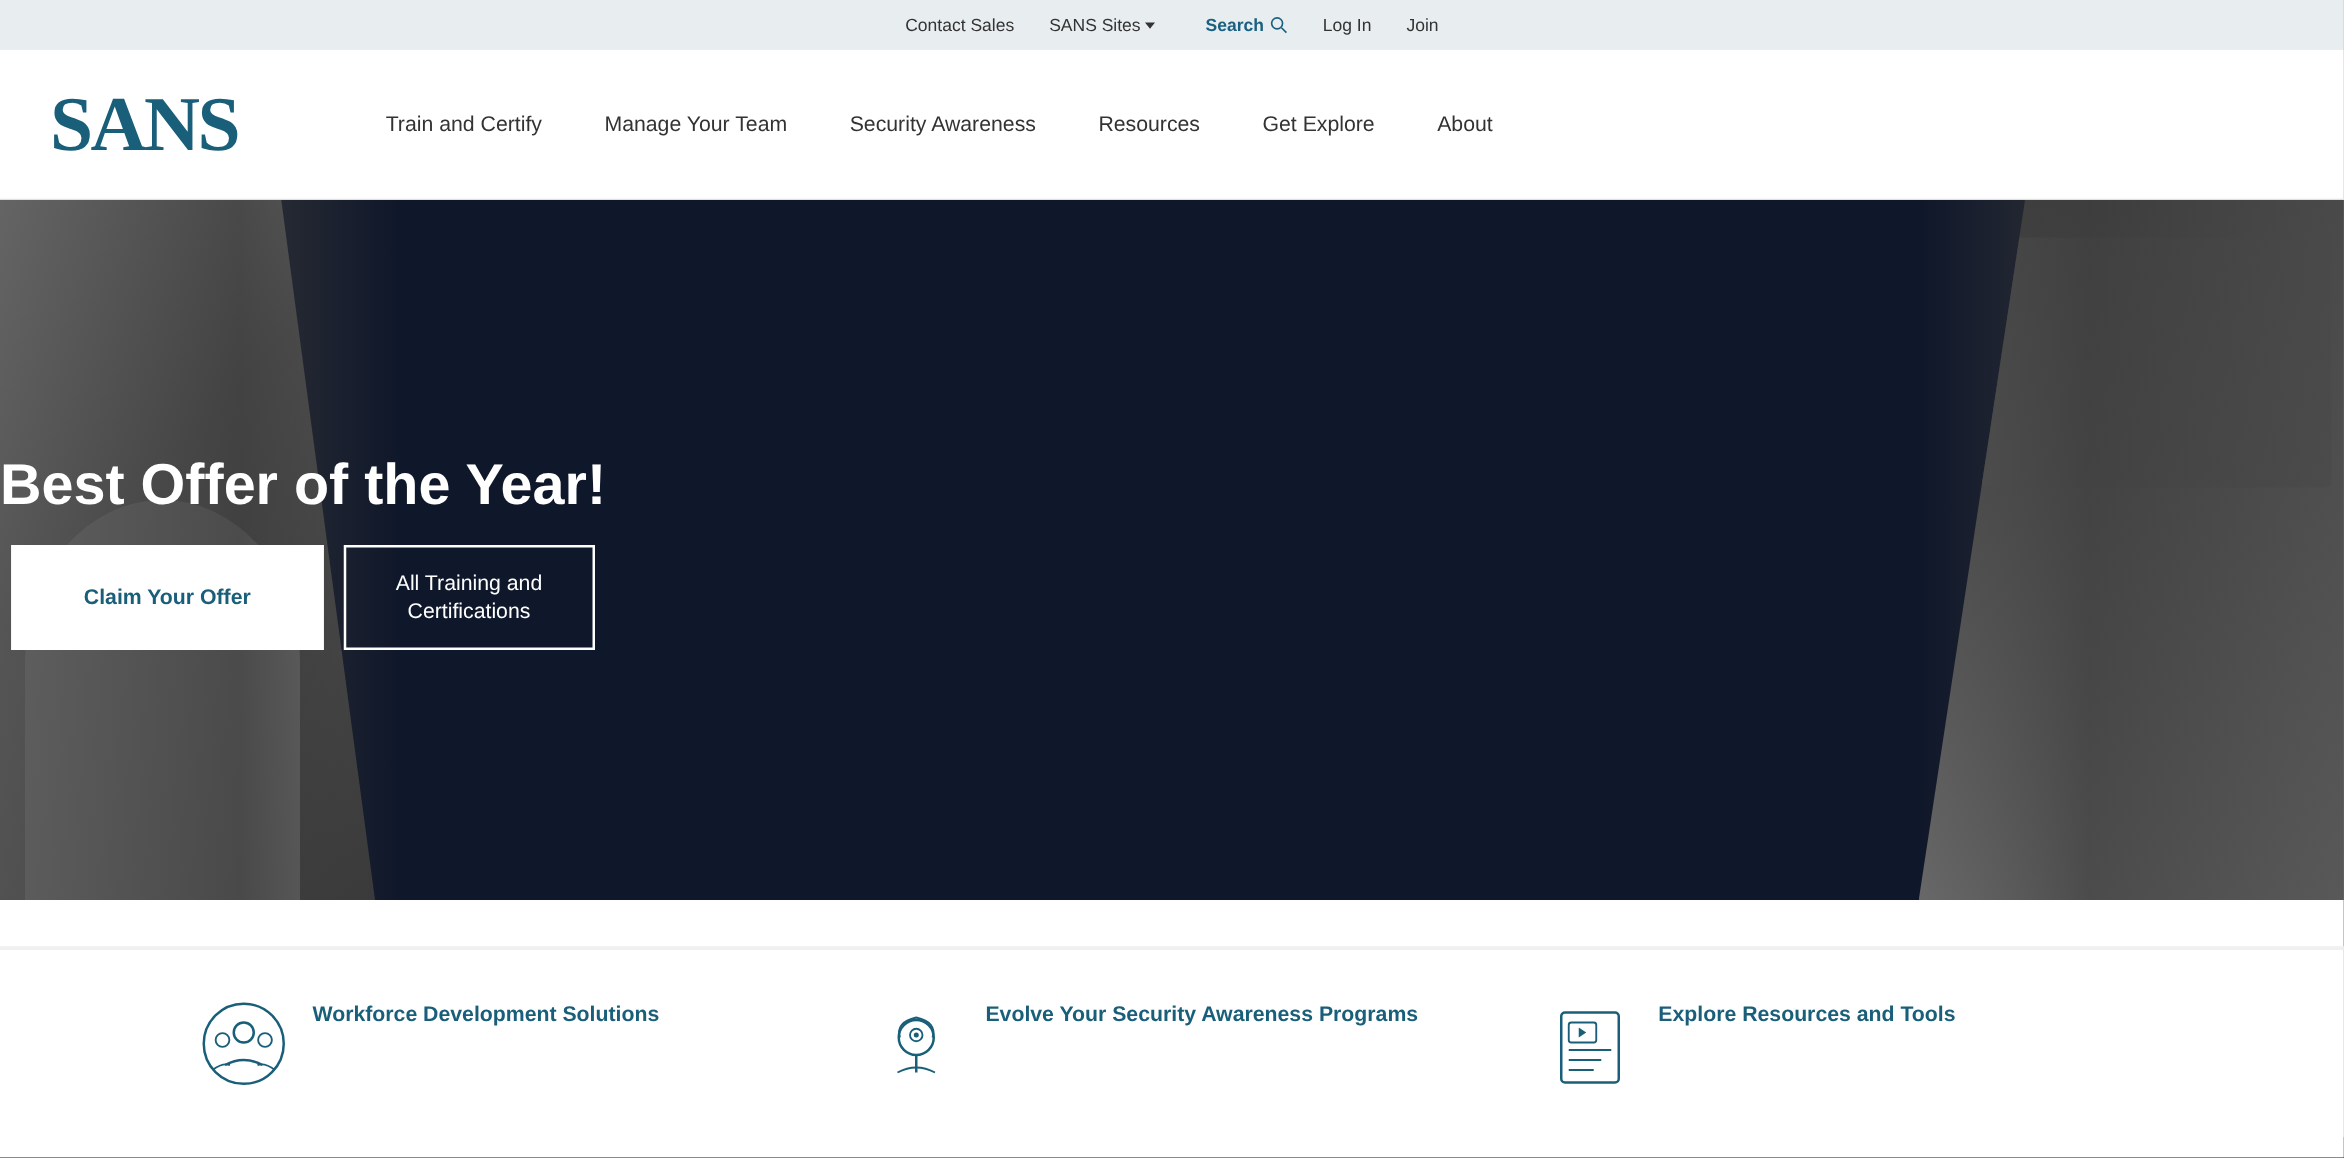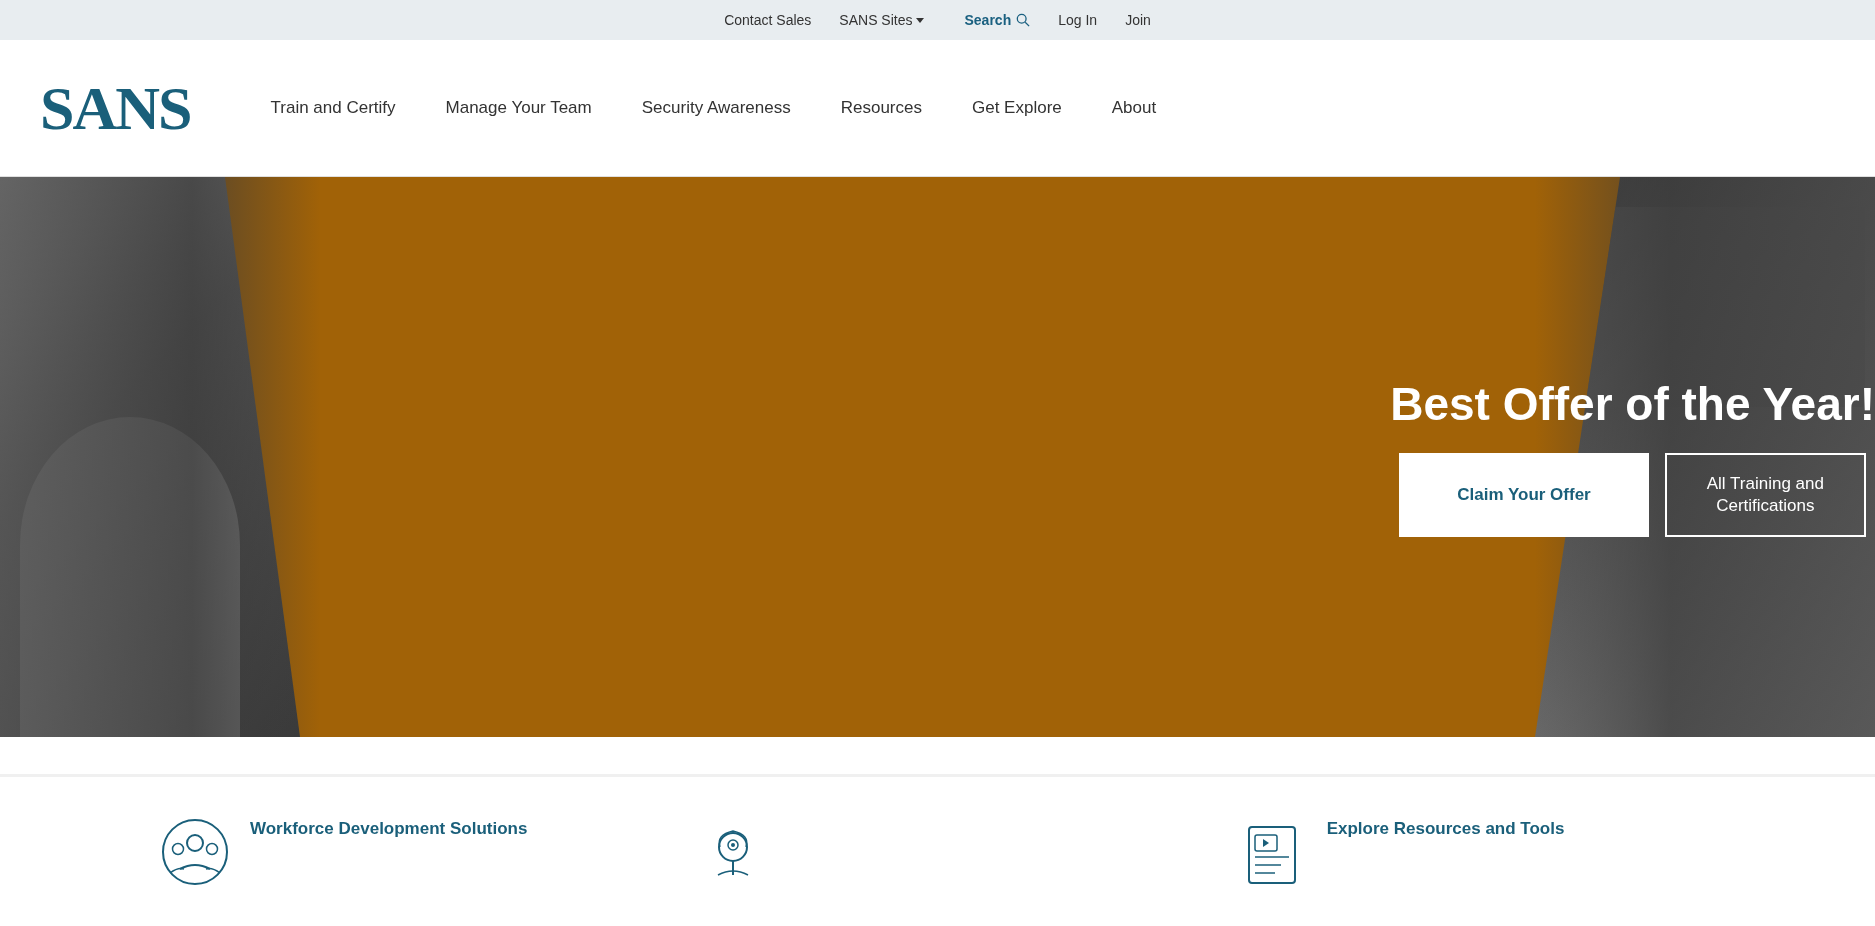--- a/index.html
+++ b/index.html
@@ -43,57 +43,58 @@
       border-right: 4px solid transparent;
       border-top: 5px solid #333;
     }
 
     
     .main-header {
       background: #fff;
       display: flex;
       align-items: center;
       padding: 0 40px;
-      height: 137px;
+      height: 120px;
       border-bottom: 1px solid #e0e0e0;
     }
     .logo-area {
       margin-right: 80px;
     }
     .logo-text {
       font-size: 62px;
       font-weight: 900;
       color: #1a5f7a;
       font-family: Georgia, serif;
       letter-spacing: -2px;
       line-height: 1;
     }
     .main-nav {
       display: flex;
       align-items: center;
       gap: 50px;
       flex: 1;
+      margin-left: 38px;
     }
     .nav-item {
       font-size: 17px;
       color: #333;
       text-decoration: none;
       white-space: nowrap;
       cursor: pointer;
     }
 
     
     .hero {
       position: relative;
       width: 100%;
       height: 560px;
-      background: #a16207;
-      display: flex;
-      align-items: center;
-      justify-content: flex-end;
+      background: #0f172a;
+      display: flex;
+      align-items: center;
+      justify-content: flex-start;
       overflow: hidden;
     }
     .hero-bg-left {
       position: absolute;
       left: 0;
       top: 0;
       width: 320px;
       height: 100%;
       background: linear-gradient(to right, #555 0%, #3a3a3a 60%, transparent 100%);
       opacity: 0.7;
@@ -309,20 +310,21 @@
     <div class="card-icon">
       <svg viewBox="0 0 70 70" fill="none" xmlns="http://www.w3.org/2000/svg">
         <circle cx="35" cy="30" r="14" stroke="#1a5f7a" stroke-width="2"></circle>
         <circle cx="35" cy="28" r="5" stroke="#1a5f7a" stroke-width="1.5"></circle>
         <path d="M22 30 Q18 18 35 14 Q52 18 48 30" stroke="#1a5f7a" stroke-width="1.5" fill="none"></path>
         <path d="M35 44 L35 58" stroke="#1a5f7a" stroke-width="2"></path>
         <path d="M20 58 Q35 50 50 58" stroke="#1a5f7a" stroke-width="1.5" fill="none"></path>
         <circle cx="35" cy="28" r="2" fill="#1a5f7a"></circle>
       </svg>
     </div>
+    <div class="card-title">Evolve Your Security Awareness Programs</div>
   </div>
 
   <div class="card-item">
     <div class="card-icon">
       <svg viewBox="0 0 70 70" fill="none" xmlns="http://www.w3.org/2000/svg">
         <rect x="12" y="10" width="46" height="56" rx="3" stroke="#1a5f7a" stroke-width="2"></rect>
         <rect x="18" y="18" width="22" height="16" rx="2" stroke="#1a5f7a" stroke-width="1.5"></rect>
         <polygon points="26,22 26,30 32,26" fill="#1a5f7a"></polygon>
         <line x1="18" y1="40" x2="52" y2="40" stroke="#1a5f7a" stroke-width="1.5"></line>
         <line x1="18" y1="48" x2="44" y2="48" stroke="#1a5f7a" stroke-width="1.5"></line>

